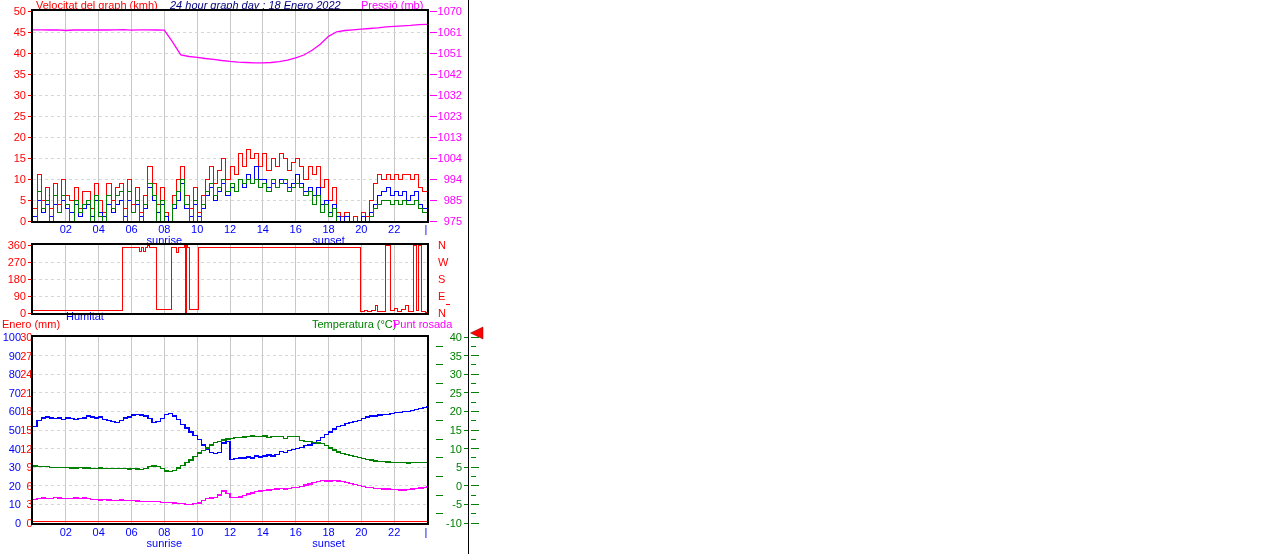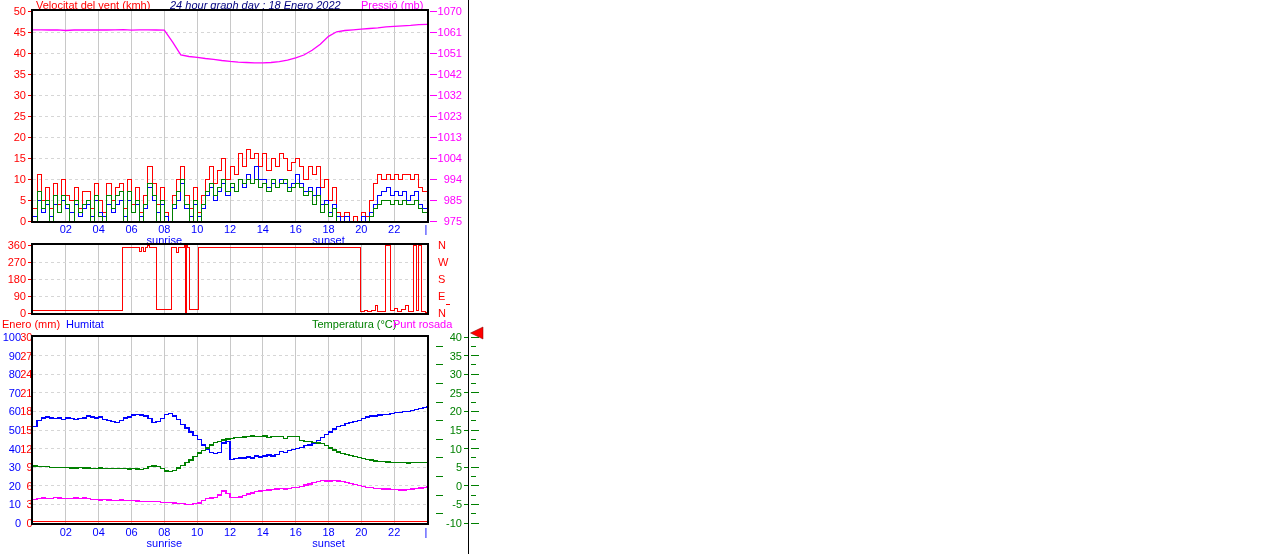--- a/index.html
+++ b/index.html
@@ -5,26 +5,26 @@
   html,body{margin:0;padding:0;background:#ffffff;}
   .stage{position:relative;width:1280px;height:554px;background:#ffffff;overflow:hidden;
          font-family:"Liberation Sans",sans-serif;font-size:11px;}
   .lbl{position:absolute;white-space:pre;line-height:11px;}
   svg{position:absolute;left:0;top:0;font-family:"Liberation Sans",sans-serif;font-size:11px;}
 </style>
 </head>
 <body>
 
 <div class="stage">
-  <div class="lbl" id="hdr-wind" style="left: 36px; top: 0px; color: rgb(255, 0, 0);">Velocitat del vent (kmh)</div>
+  <div class="lbl" id="hdr-wind" style="left: 36px; top: 0px; color: rgb(255, 0, 0);">Velocitat del graph (kmh)</div>
   <div class="lbl" id="hdr-title" style="left: 170px; top: 0px; color: rgb(0, 0, 128); font-style: italic;">24 hour graph day : 18 Enero 2022</div>
   <div class="lbl" id="hdr-pres" style="left: 361px; top: 0px; color: rgb(255, 0, 255);">Pressió (mb)</div>
 
   <div class="lbl" id="leg-rain" style="left: 2px; top: 319px; color: rgb(255, 0, 0);">Enero (mm)</div>
-  <div class="lbl" id="leg-hum" style="left: 66px; top: 319px; color: rgb(0, 0, 255); text-align: center;">Humitat</div>
+  <div class="lbl" id="leg-hum" style="left: 66px; top: 311px; color: rgb(0, 0, 255); text-align: center;">Humitat</div>
   <div class="lbl" id="leg-temp" style="left: 312px; top: 319px; color: rgb(0, 128, 0);">Temperatura (°C)</div>
   <div class="lbl" id="leg-dew" style="left: 393px; top: 319px; color: rgb(255, 0, 255);">Punt rosada</div>
 
   <svg id="graph-svg" width="1280" height="554" viewBox="0 0 1280 554">
       <g>
         <line x1="65.8" x2="65.8" y1="11" y2="221" stroke="#c8c8c8" stroke-width="1" shape-rendering="crispEdges"></line>
         <line x1="98.7" x2="98.7" y1="11" y2="221" stroke="#c8c8c8" stroke-width="1" shape-rendering="crispEdges"></line>
         <line x1="131.5" x2="131.5" y1="11" y2="221" stroke="#c8c8c8" stroke-width="1" shape-rendering="crispEdges"></line>
         <line x1="164.3" x2="164.3" y1="11" y2="221" stroke="#c8c8c8" stroke-width="1" shape-rendering="crispEdges"></line>
         <line x1="197.2" x2="197.2" y1="11" y2="221" stroke="#c8c8c8" stroke-width="1" shape-rendering="crispEdges"></line>

